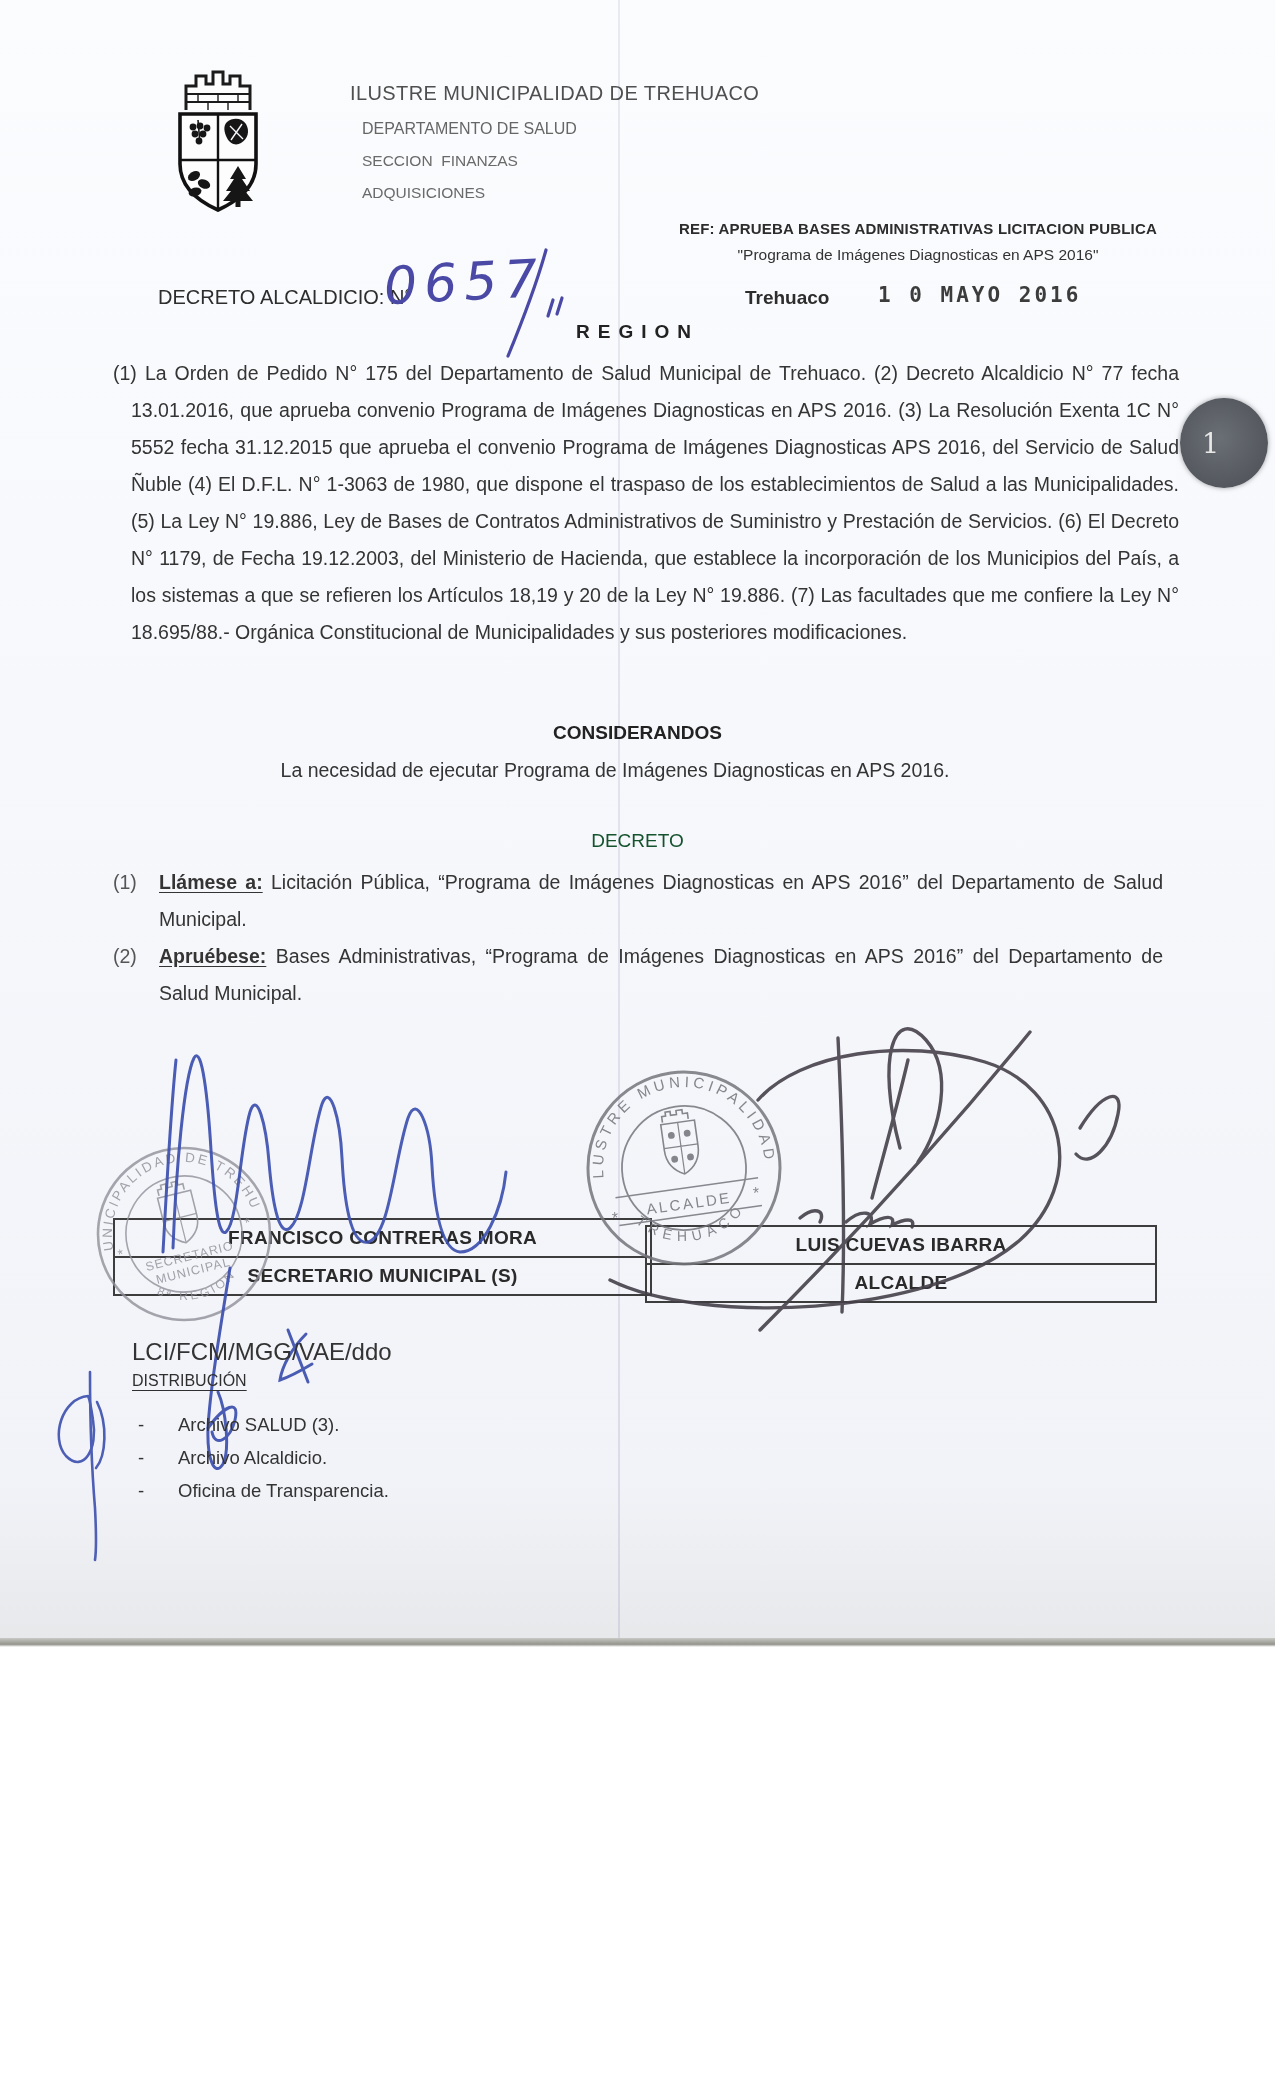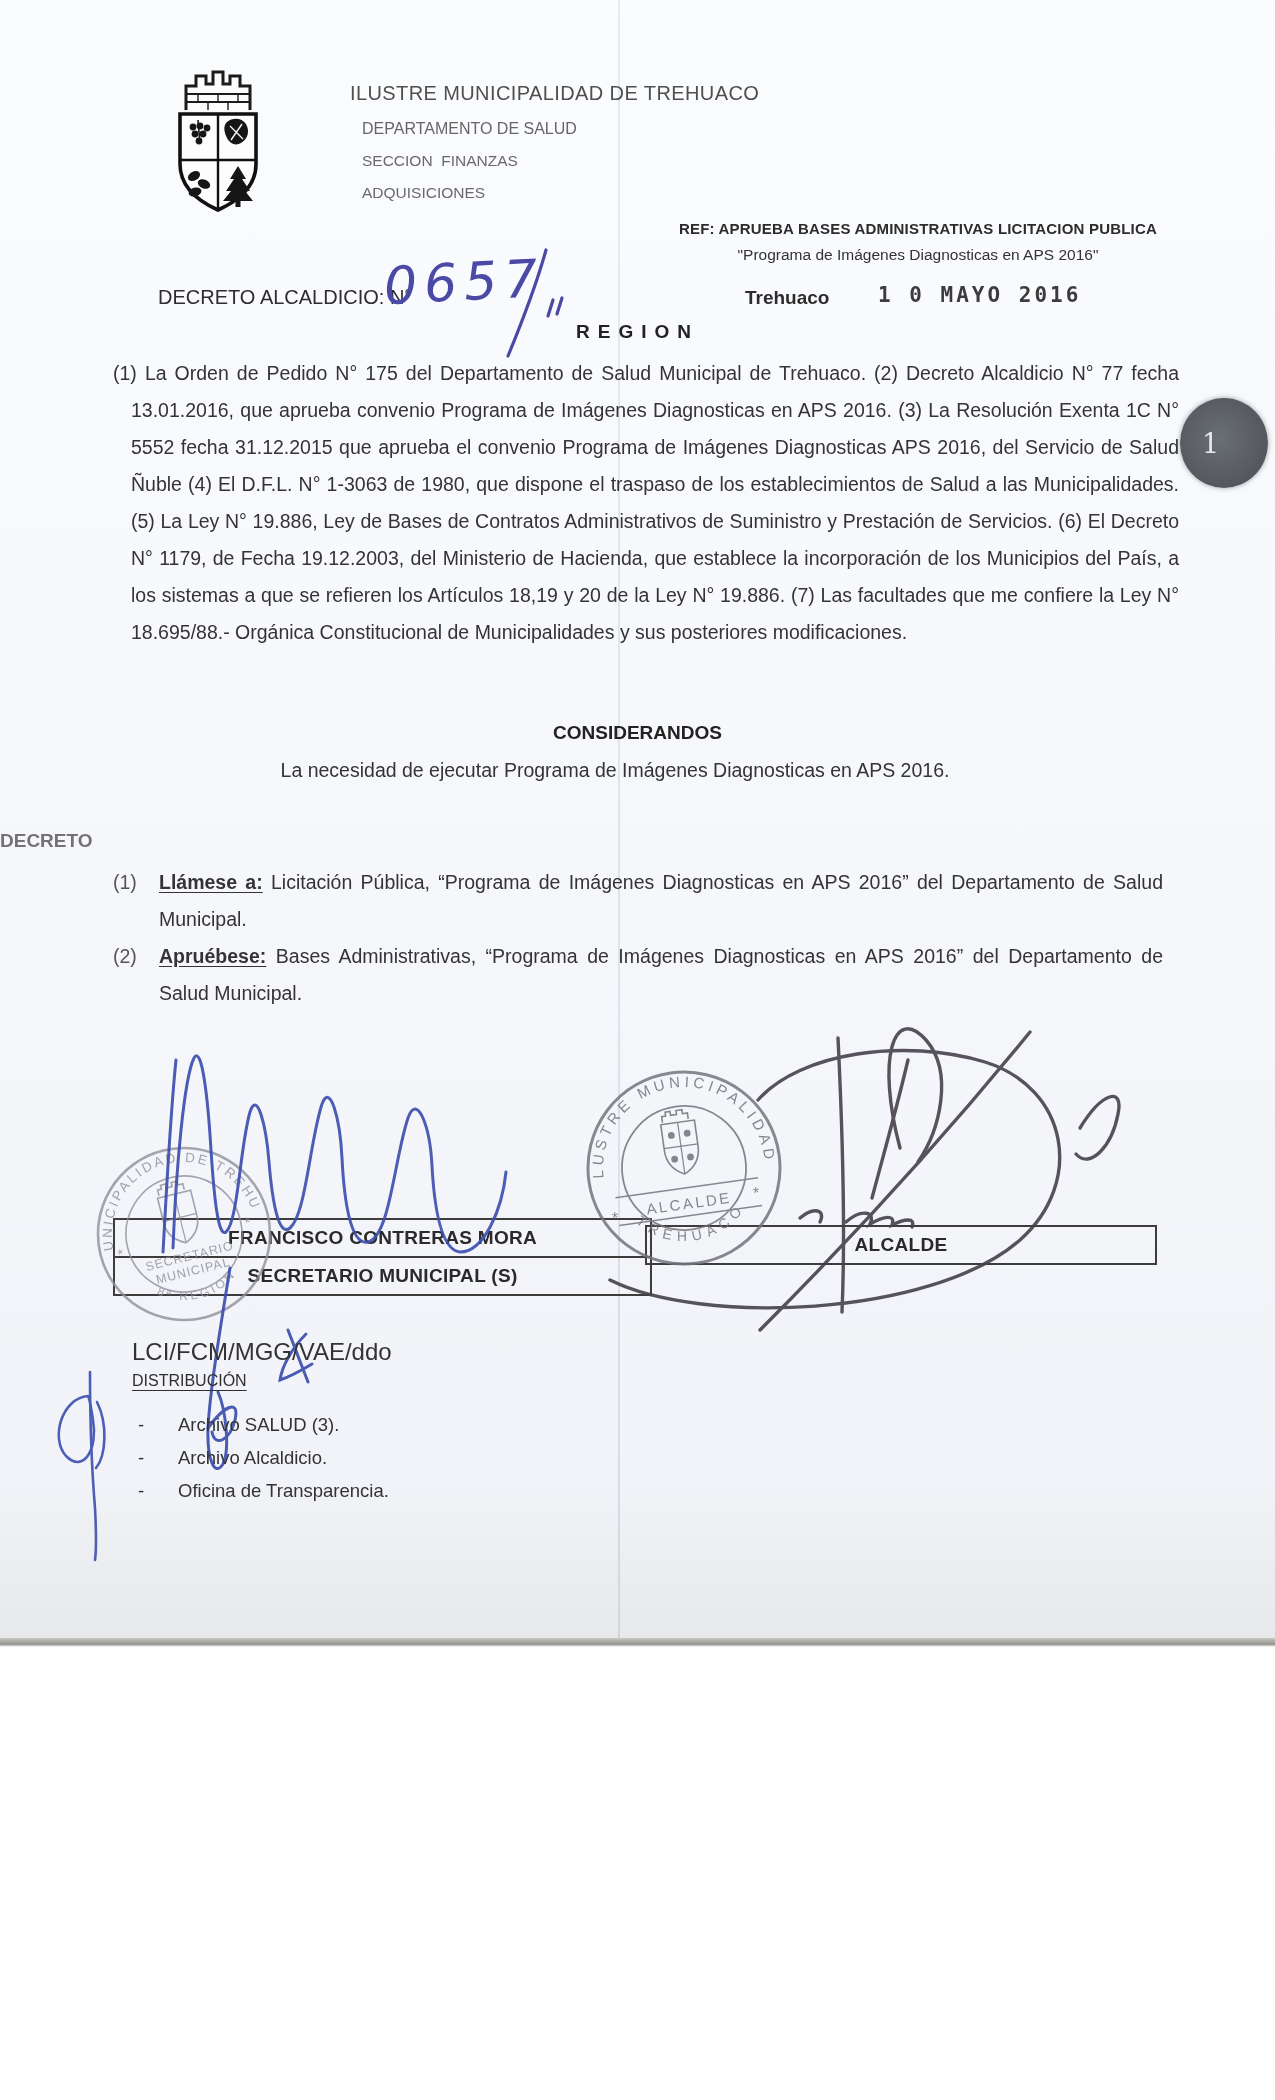--- a/index.html
+++ b/index.html
@@ -27,21 +27,21 @@
   .city{left:745px;top:287px;font-size:19px;color:#2d2d2d;font-weight:bold;}
   .date-stamp{left:878px;top:283px;font-family:"DejaVu Sans Mono",monospace;font-weight:bold;
               font-size:21px;letter-spacing:3px;color:#3c3c3c;transform:scaleY(1.05);}
   
   .vistos-title{left:0;top:321px;width:1275px;text-align:center;font-size:19px;font-weight:bold;
                 color:#222;letter-spacing:8px;}
   .vistos-body{left:113px;top:355px;width:1048px;font-size:19.5px;line-height:37px;
                text-align:justify;color:#343434;padding-left:18px;text-indent:-18px;}
   .consid-title{left:0;top:722px;width:1275px;text-align:center;font-size:19px;font-weight:bold;color:#222;}
   .consid-body{left:90px;top:759px;width:1050px;text-align:center;font-size:19.5px;color:#343434;}
-  .decreto-title{left:0;top:830px;width:1275px;font-size:19px;font-weight:bold;color:#737373;}
+  .decreto-title{left:0;top:830px;width:1275px;text-align:center;font-size:19px;font-weight:normal;color:#14532d;}
   .decreto-items{left:113px;top:864px;width:1050px;}
   .d-item{display:grid;grid-template-columns:46px 1fr;font-size:19.5px;line-height:37px;color:#343434;}
   .d-num{color:#555;}
   .d-text{text-align:justify;}
   .d-lead{font-weight:bold;text-decoration:underline;text-underline-offset:3px;}
   .closing{left:0;top:1013px;width:1225px;text-align:center;font-size:19px;font-weight:bold;color:#222;}
   
   .sig-box{position:absolute;border:2px solid #3d3d3d;background:transparent;}
   .sig-box .row{height:36px;display:flex;align-items:center;justify-content:center;
                 font-size:19px;font-weight:bold;color:#2a2a2a;letter-spacing:.3px;}
@@ -128,20 +128,21 @@
       <span class="d-text"><span class="d-lead">Apruébese:</span><span> Bases Administrativas, “Programa de Imágenes Diagnosticas en APS 2016” del Departamento de Salud Municipal.</span></span>
     </div>
   </div>
 
 
   <div class="sig-box box-left">
     <div class="row first">FRANCISCO CONTRERAS MORA</div>
     <div class="row">SECRETARIO MUNICIPAL (S)</div>
   </div>
   <div class="sig-box box-right">
+    <div class="row first">LUIS CUEVAS  IBARRA</div>
     <div class="row">ALCALDE</div>
   </div>
 
   <svg class="abs" style="left:89px;top:1139px;opacity:.8;" width="190" height="190" viewBox="0 0 190 190">
     <defs>
       <path id="sec-top" d="M23,95 A72,72 0 1 1 167,95"></path>
       <path id="sec-bot" d="M29,95 A66,66 0 0 0 161,95"></path>
     </defs>
     <g transform="rotate(-14 95 95)" fill="none" stroke="#90909a">
       <circle cx="95" cy="95" r="86" stroke-width="2.6"></circle>

